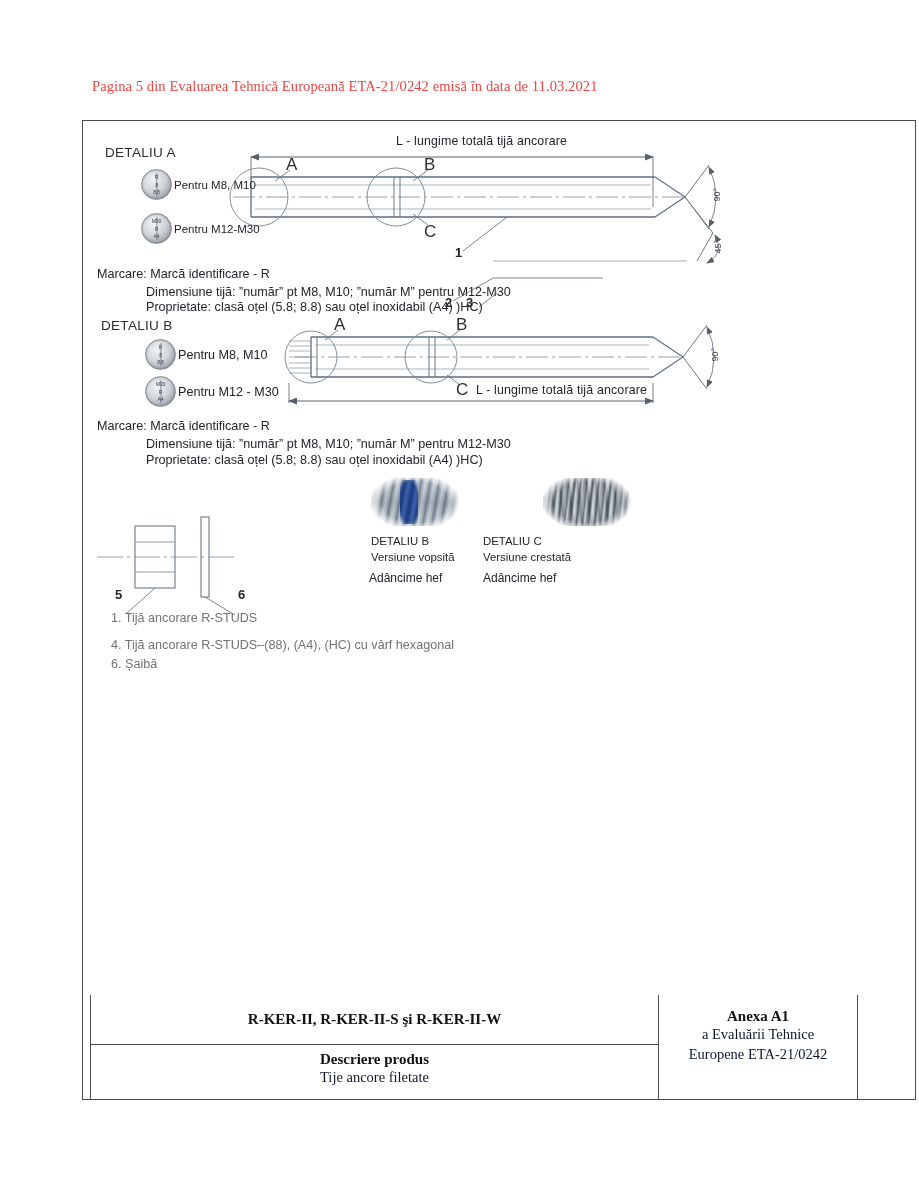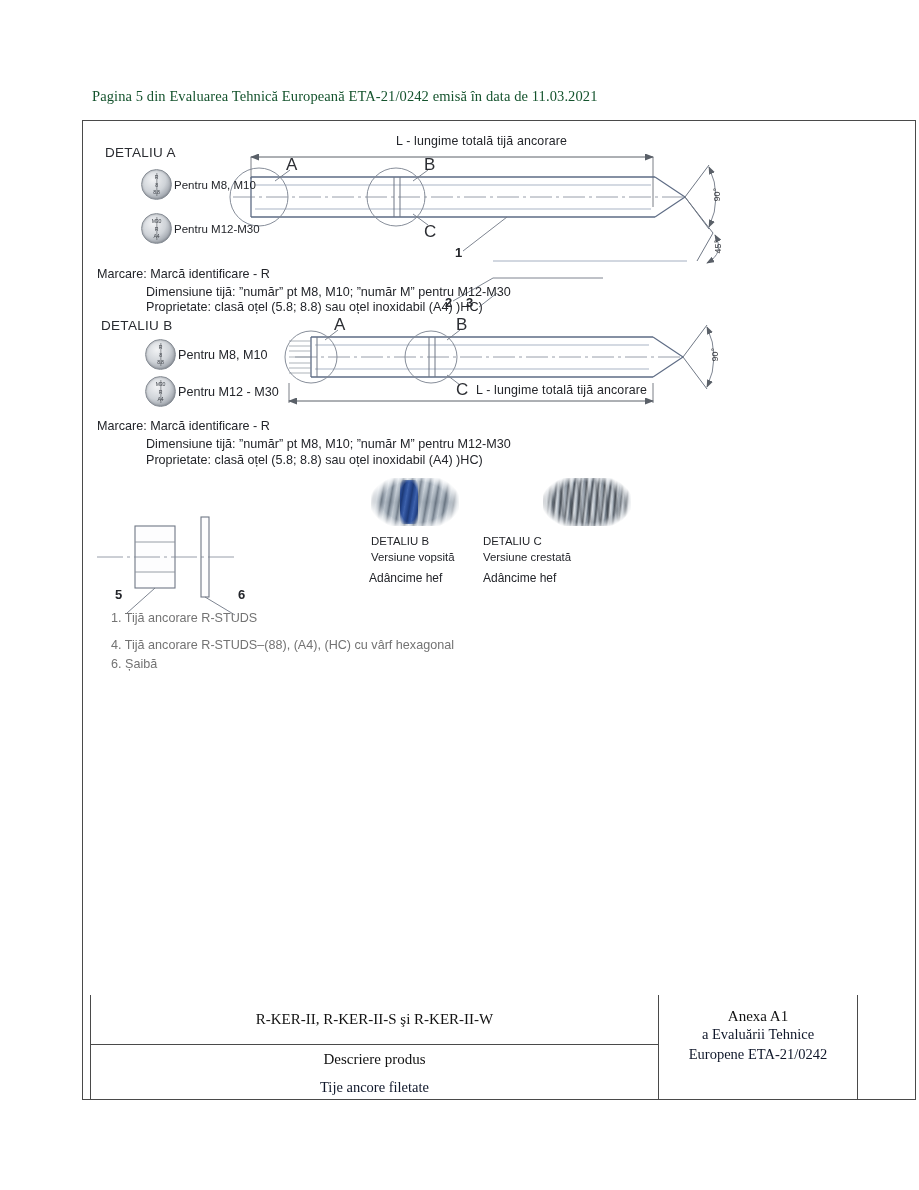--- a/index.html
+++ b/index.html
@@ -13,25 +13,25 @@
     position: relative;
     font-family: "Liberation Sans", sans-serif;
     color: #1a1a1a;
     overflow: hidden;
   }
 
   
   .page-header {
     position: absolute;
     left: 92px;
-    top: 88px;
+    top: 78px;
     font-family: "Liberation Serif", serif;
     font-size: 14.5px;
     letter-spacing: 0.1px;
-    color: #14532d;
+    color: #ef4444;
     white-space: nowrap;
   }
 
   
   .frame {
     position: absolute;
     left: 82px;
     top: 120px;
     width: 834px;
     height: 980px;
@@ -196,41 +196,41 @@
     display: flex;
     align-items: center;
     justify-content: center;
     box-sizing: border-box;
   }
   .footer-row2 {
     height: 53px;
     display: flex;
     flex-direction: column;
     align-items: center;
-    justify-content: space-between;
+    justify-content: flex-start;
     padding-top: 6px;
     box-sizing: border-box;
   }
   .footer-right {
     position: absolute;
     left: 569px; top: 0;
     width: 199px;
     height: 105px;
     box-sizing: border-box;
     border-right: 1.3px solid #4a4a4a;
     border-bottom: 1.3px solid #4a4a4a;
     display: flex;
     flex-direction: column;
     align-items: center;
     justify-content: flex-start;
     padding-top: 13px;
   }
   .ft-bold {
     font-family: "Liberation Serif", serif;
-    font-weight: 400;
+    font-weight: 700;
     font-size: 15px;
     color: #111;
   }
   .ft-reg {
     font-family: "Liberation Serif", serif;
     font-size: 14.5px;
     color: #0f172a;
     line-height: 1.36;
   }
 </style>

